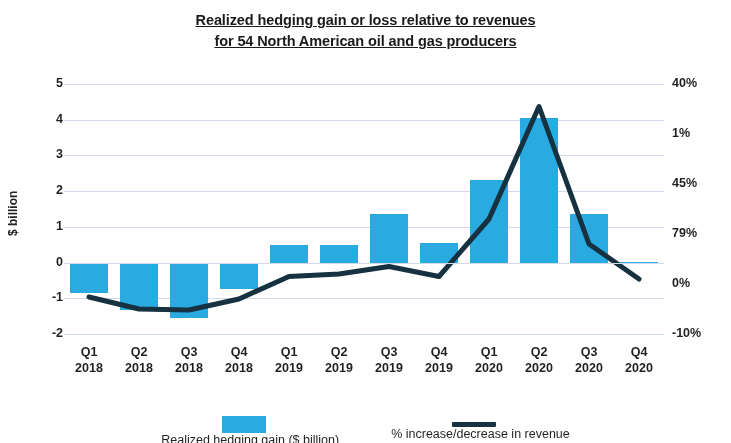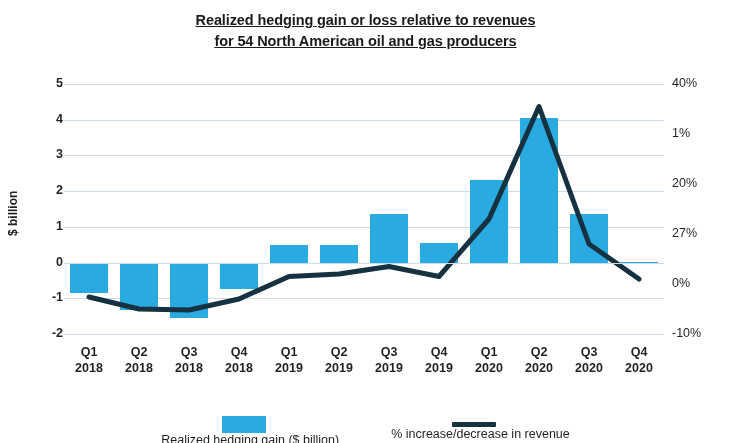--- a/index.html
+++ b/index.html
@@ -30,21 +30,21 @@
   }
 
   
   .ylab{
     position:absolute;right:668px;width:26px;text-align:right;
     font-size:12.5px;font-weight:bold;color:#231f20;
     transform:translateY(-8px);
   }
   .y2lab{
     position:absolute;left:672px;width:50px;text-align:left;
-    font-size:12.5px;font-weight:normal;color:#231f20;
+    font-size:12.5px;font-weight:bold;color:#231f20;
     transform:translateY(-8px);
   }
   .axis-title{
     position:absolute;left:6px;top:236px;
     font-size:12px;font-weight:bold;color:#231f20;
     transform:rotate(-90deg);transform-origin:left top;
     white-space:nowrap;
   }
 
   
@@ -151,22 +151,22 @@
       <div class="ylab" style="top: 155.429px;">3</div>
       <div class="ylab" style="top: 191.143px;">2</div>
       <div class="ylab" style="top: 226.857px;">1</div>
       <div class="ylab" style="top: 262.571px;">0</div>
       <div class="ylab" style="top: 298.286px;">-1</div>
       <div class="ylab" style="top: 334px;">-2</div>
     </div>
   <div id="y2ticks">
       <div class="y2lab" style="top: 84px;">40%</div>
       <div class="y2lab" style="top: 134px;">1%</div>
-      <div class="y2lab" style="top: 184px;">20%</div>
-      <div class="y2lab" style="top: 234px;">27%</div>
+      <div class="y2lab" style="top: 184px;">45%</div>
+      <div class="y2lab" style="top: 234px;">79%</div>
       <div class="y2lab" style="top: 284px;">0%</div>
       <div class="y2lab" style="top: 334px;">-10%</div>
     </div>
 
   <div class="xlabels" id="xlabels">
       <div class="xlabel">
         <span>Q1</span>
         <span>2018</span>
       </div>
       <div class="xlabel">

